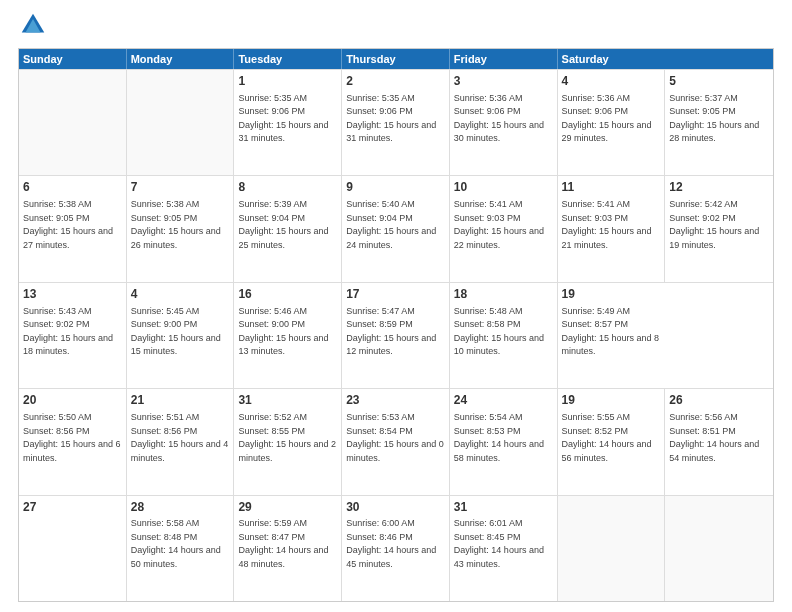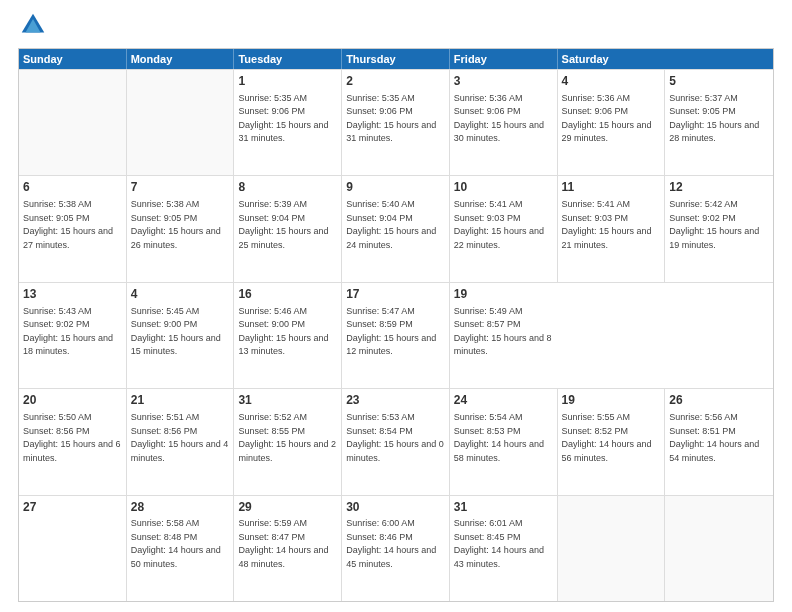--- a/index.html
+++ b/index.html
@@ -204,20 +204,24 @@
           </div>
           <div class="cal-cell">
             <span class="day-number">16</span>
             <div class="info">Sunrise: 5:46 AM<br>Sunset: 9:00 PM<br>Daylight: 15 hours and 13 minutes.</div>
           </div>
           <div class="cal-cell">
             <span class="day-number">17</span>
             <div class="info">Sunrise: 5:47 AM<br>Sunset: 8:59 PM<br>Daylight: 15 hours and 12 minutes.</div>
           </div>
           <div class="cal-cell">
+            <span class="day-number">18</span>
+            <div class="info">Sunrise: 5:48 AM<br>Sunset: 8:58 PM<br>Daylight: 15 hours and 10 minutes.</div>
+          </div>
+          <div class="cal-cell">
             <span class="day-number">19</span>
             <div class="info">Sunrise: 5:49 AM<br>Sunset: 8:57 PM<br>Daylight: 15 hours and 8 minutes.</div>
           </div>
         </div>
         <div class="cal-row">
           <div class="cal-cell">
             <span class="day-number">20</span>
             <div class="info">Sunrise: 5:50 AM<br>Sunset: 8:56 PM<br>Daylight: 15 hours and 6 minutes.</div>
           </div>
           <div class="cal-cell">

